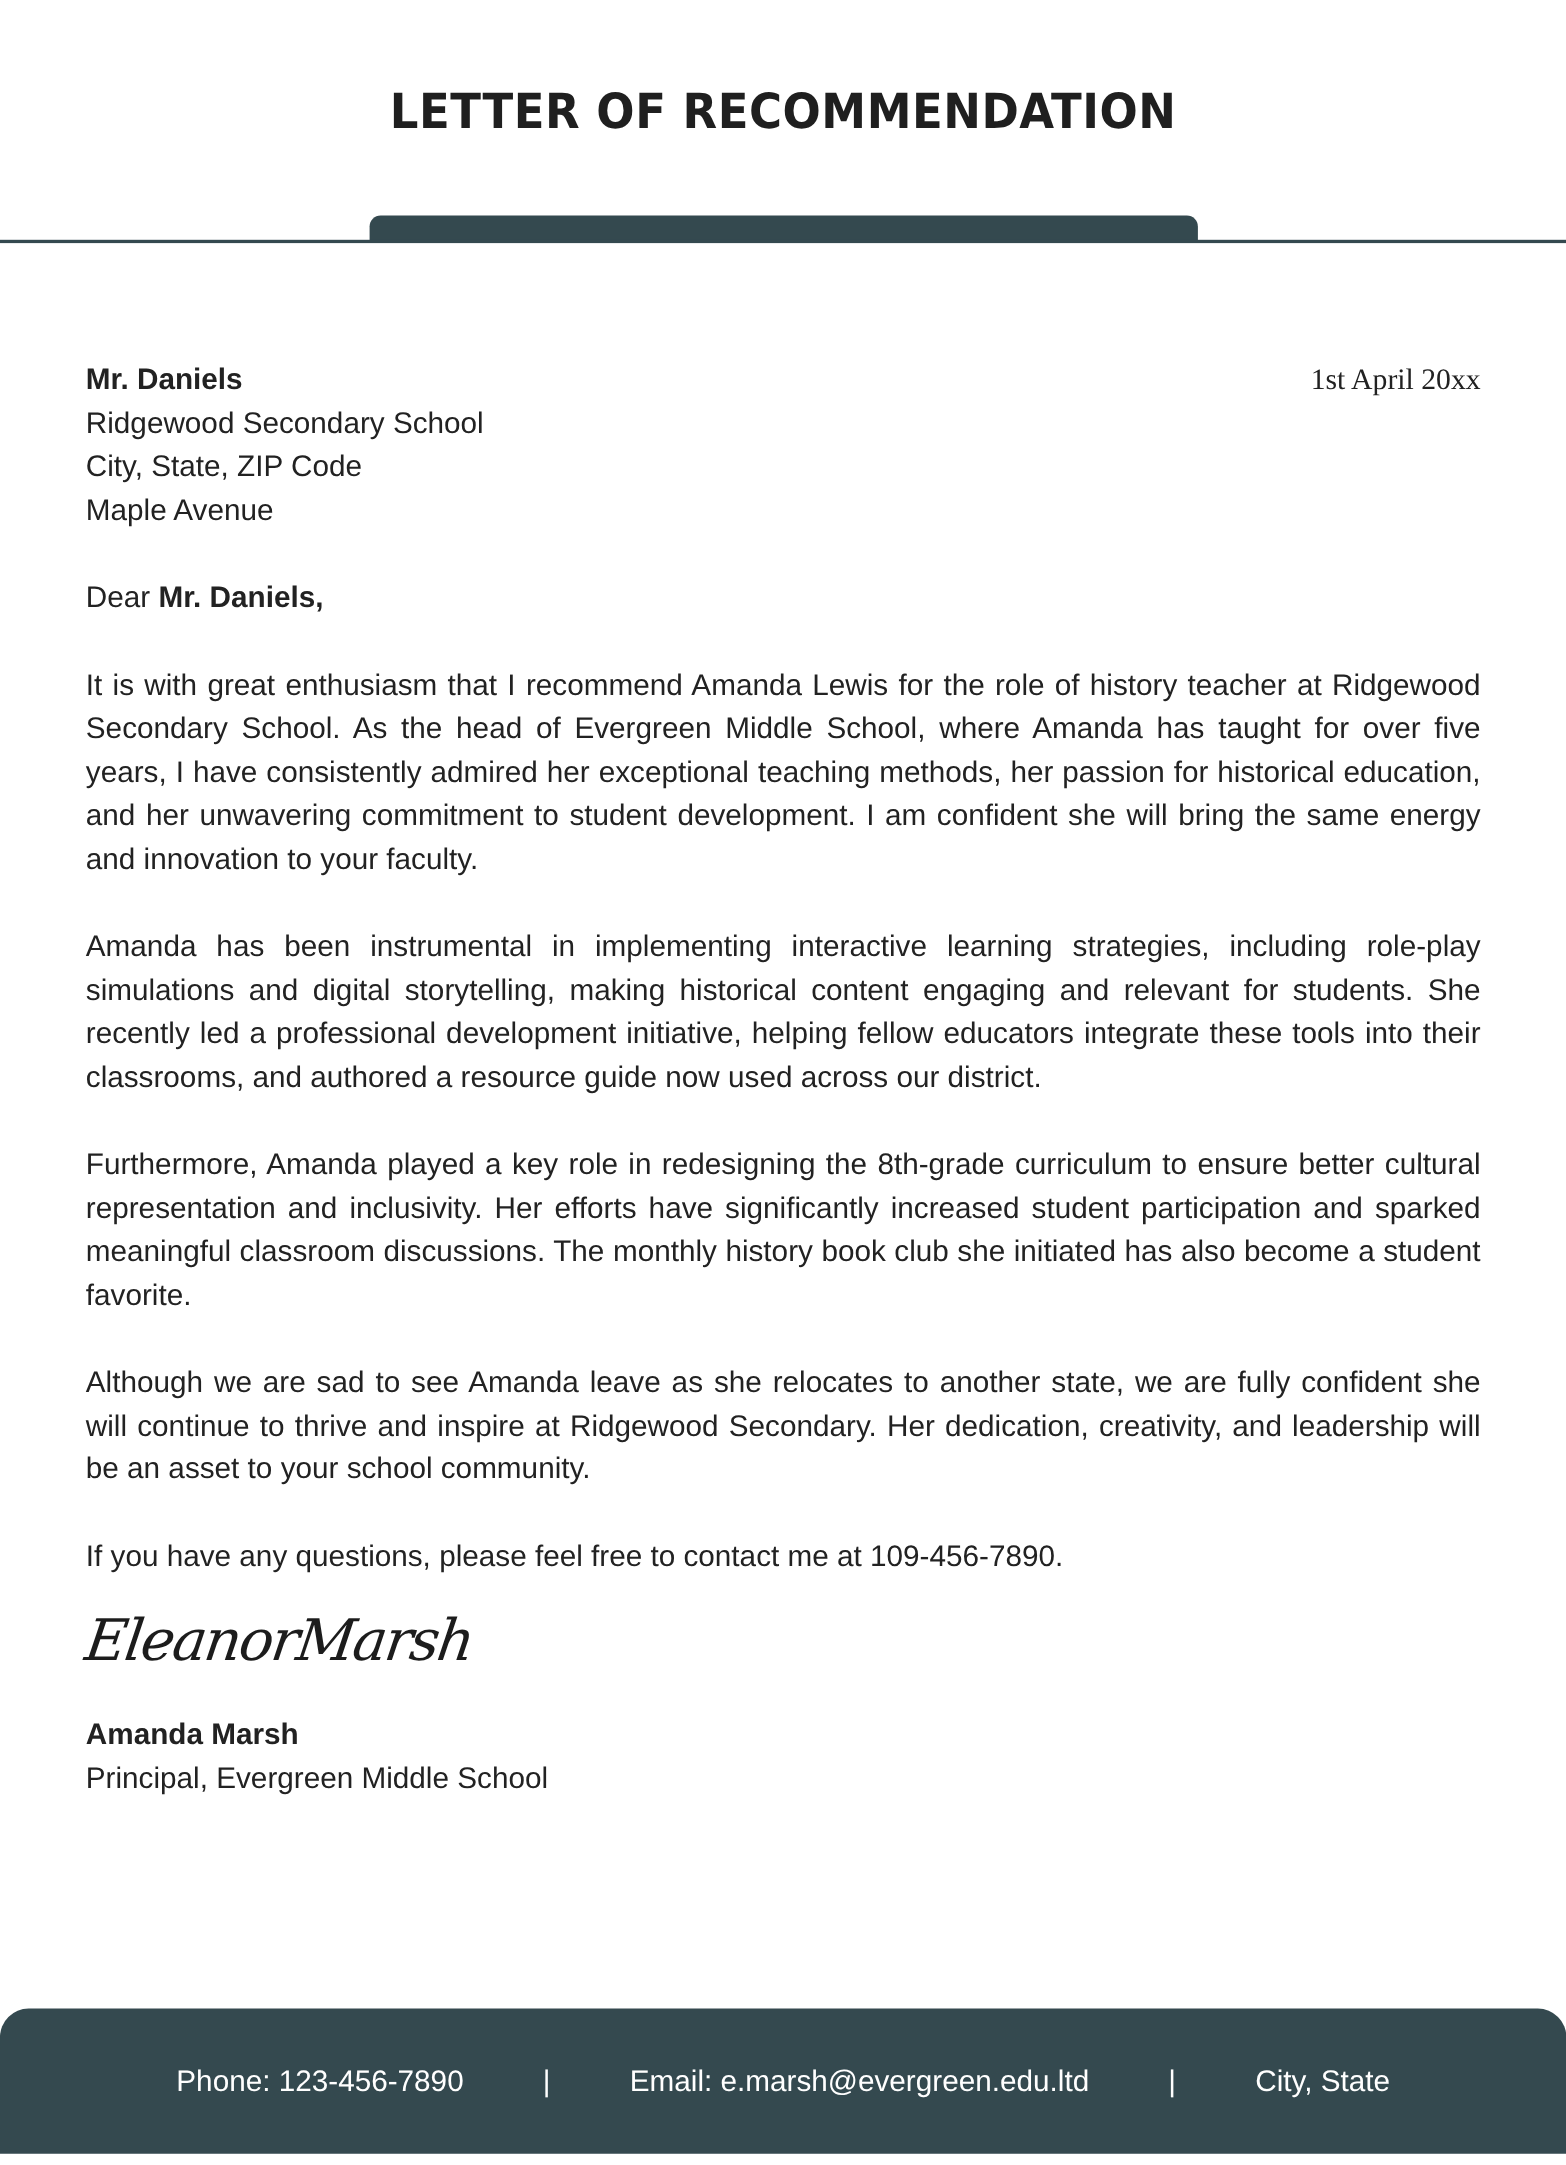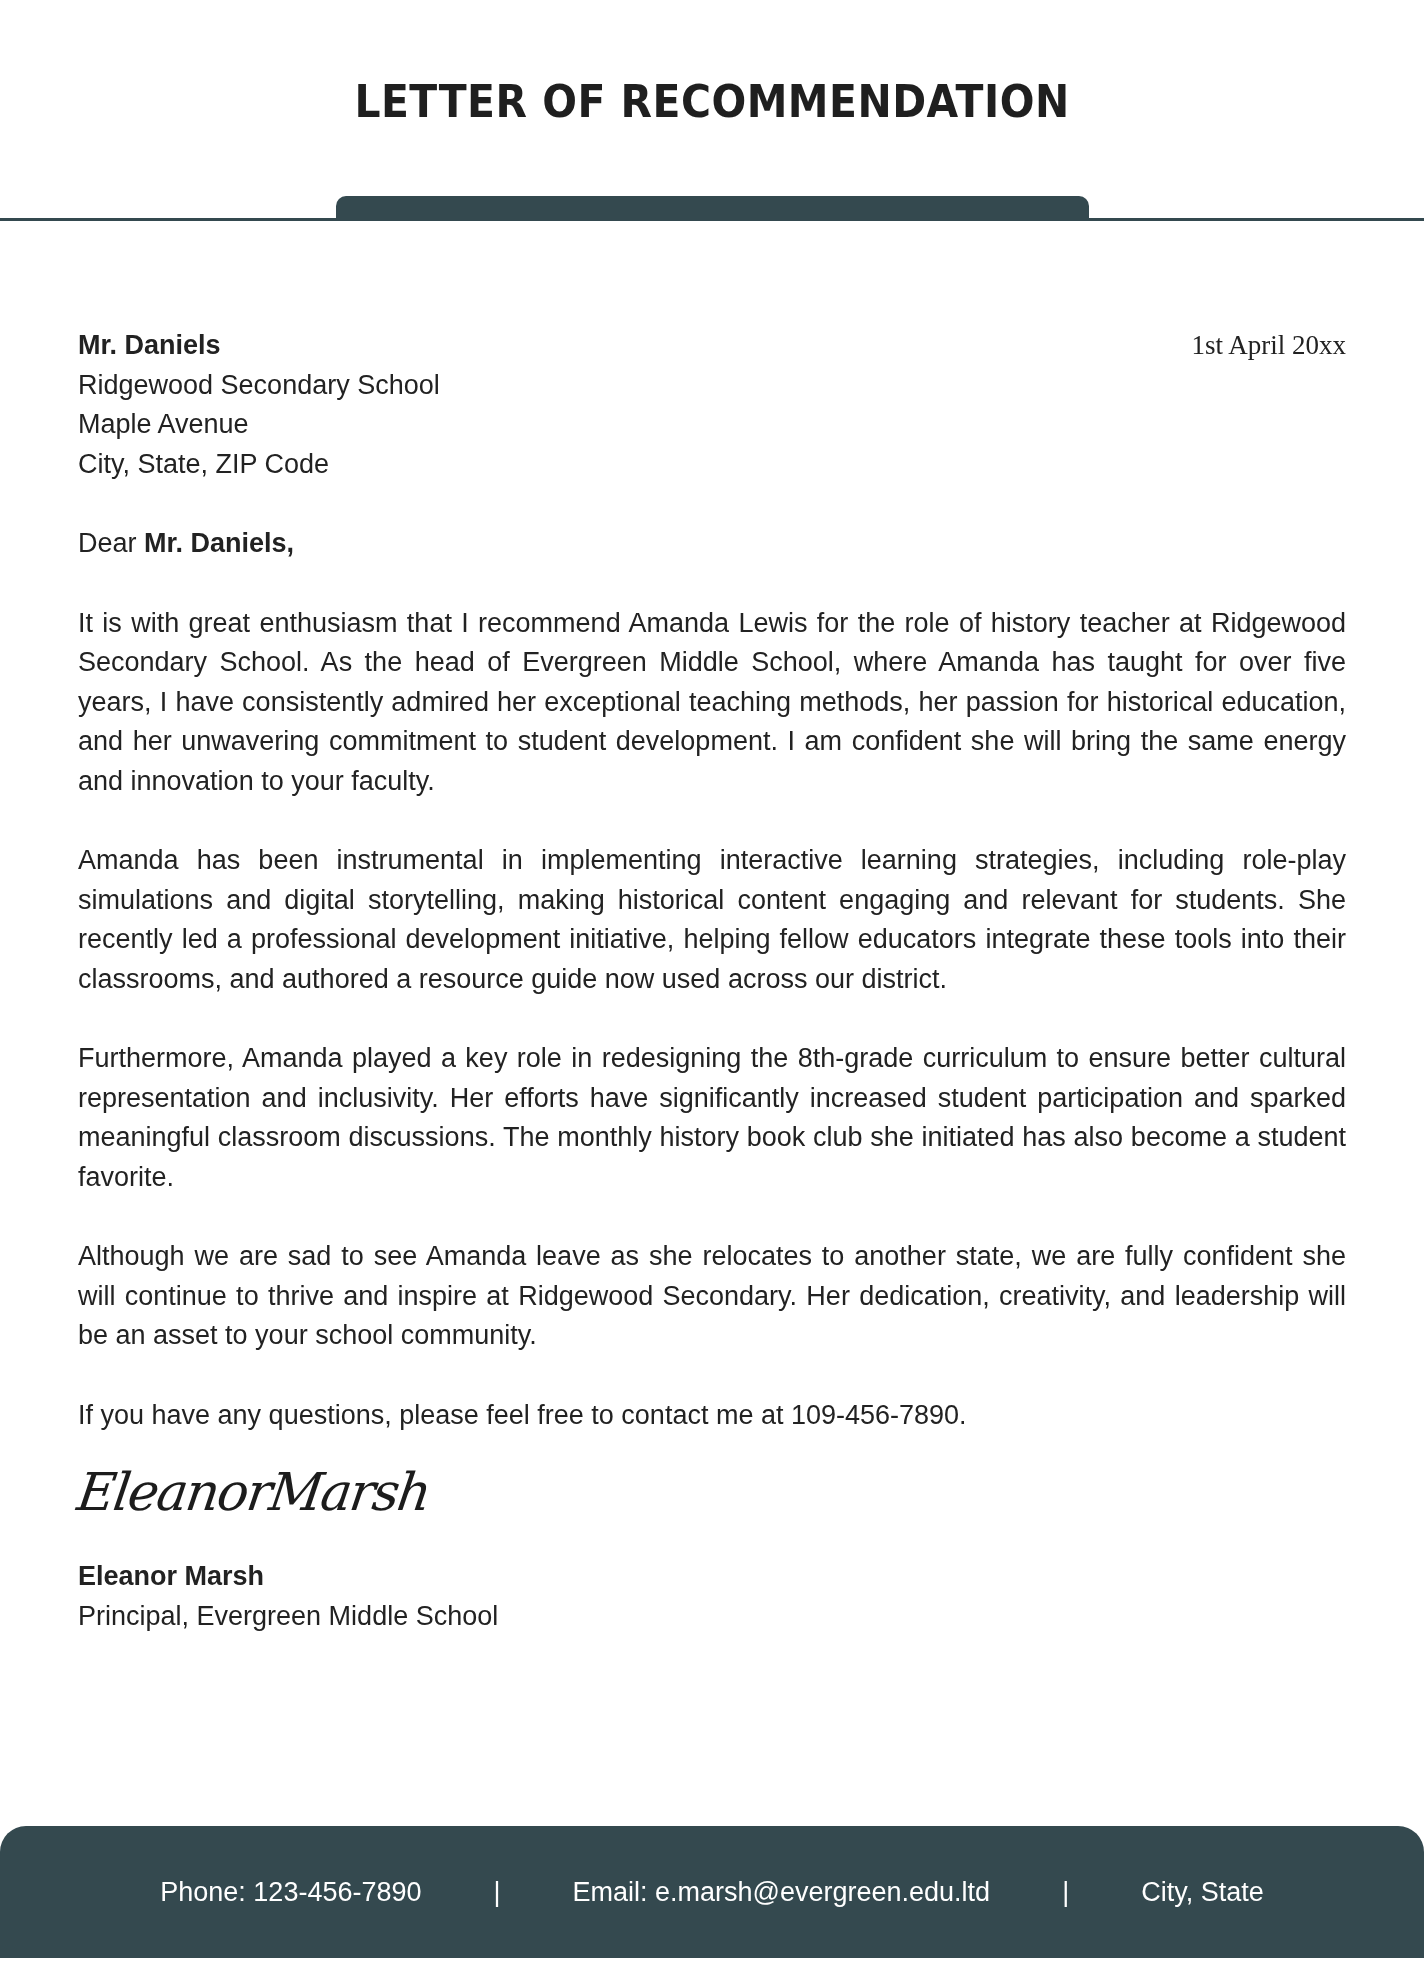--- a/index.html
+++ b/index.html
@@ -47,36 +47,36 @@
 <body>
 
 <h1 class="title">LETTER OF RECOMMENDATION</h1>
 <div class="header-tab"></div>
 <div class="header-line"></div>
 
 <div class="content">
   <div class="recipient">
     <p class="bold">Mr. Daniels</p>
     <p>Ridgewood Secondary School</p>
+    <p>City, State, ZIP Code</p>
     <p>Maple Avenue</p>
-    <p>City, State, ZIP Code</p>
   </div>
   <div class="date">1st April 20xx</div>
 
   <p class="salutation"><span>Dear </span><span class="bold">Mr. Daniels,</span></p>
 
   <p class="para">It is with great enthusiasm that I recommend Amanda Lewis for the role of history teacher at Ridgewood Secondary School. As the head of Evergreen Middle School, where Amanda has taught for over five years, I have consistently admired her exceptional teaching methods, her passion for historical education, and her unwavering commitment to student development. I am confident she will bring the same energy and innovation to your faculty.</p>
   <p class="para">Amanda has been instrumental in implementing interactive learning strategies, including role-play simulations and digital storytelling, making historical content engaging and relevant for students. She recently led a professional development initiative, helping fellow educators integrate these tools into their classrooms, and authored a resource guide now used across our district.</p>
   <p class="para">Furthermore, Amanda played a key role in redesigning the 8th-grade curriculum to ensure better cultural representation and inclusivity. Her efforts have significantly increased student participation and sparked meaningful classroom discussions. The monthly history book club she initiated has also become a student favorite.</p>
   <p class="para">Although we are sad to see Amanda leave as she relocates to another state, we are fully confident she will continue to thrive and inspire at Ridgewood Secondary. Her dedication, creativity, and leadership will be an asset to your school community.</p>
   <p class="para">If you have any questions, please feel free to contact me at 109-456-7890.</p>
 
   <div class="signature">EleanorMarsh</div>
   <div class="sig-block">
-    <p class="bold">Eleanor Marsh</p>
+    <p class="bold">Amanda Marsh</p>
     <p>Principal, Evergreen Middle School</p>
   </div>
 </div>
 
 <div class="footer">
   <span>Phone: 123-456-7890</span>
   <span class="sep">|</span>
   <span>Email: e.marsh@evergreen.edu.ltd</span>
   <span class="sep">|</span>
   <span>City, State</span>

